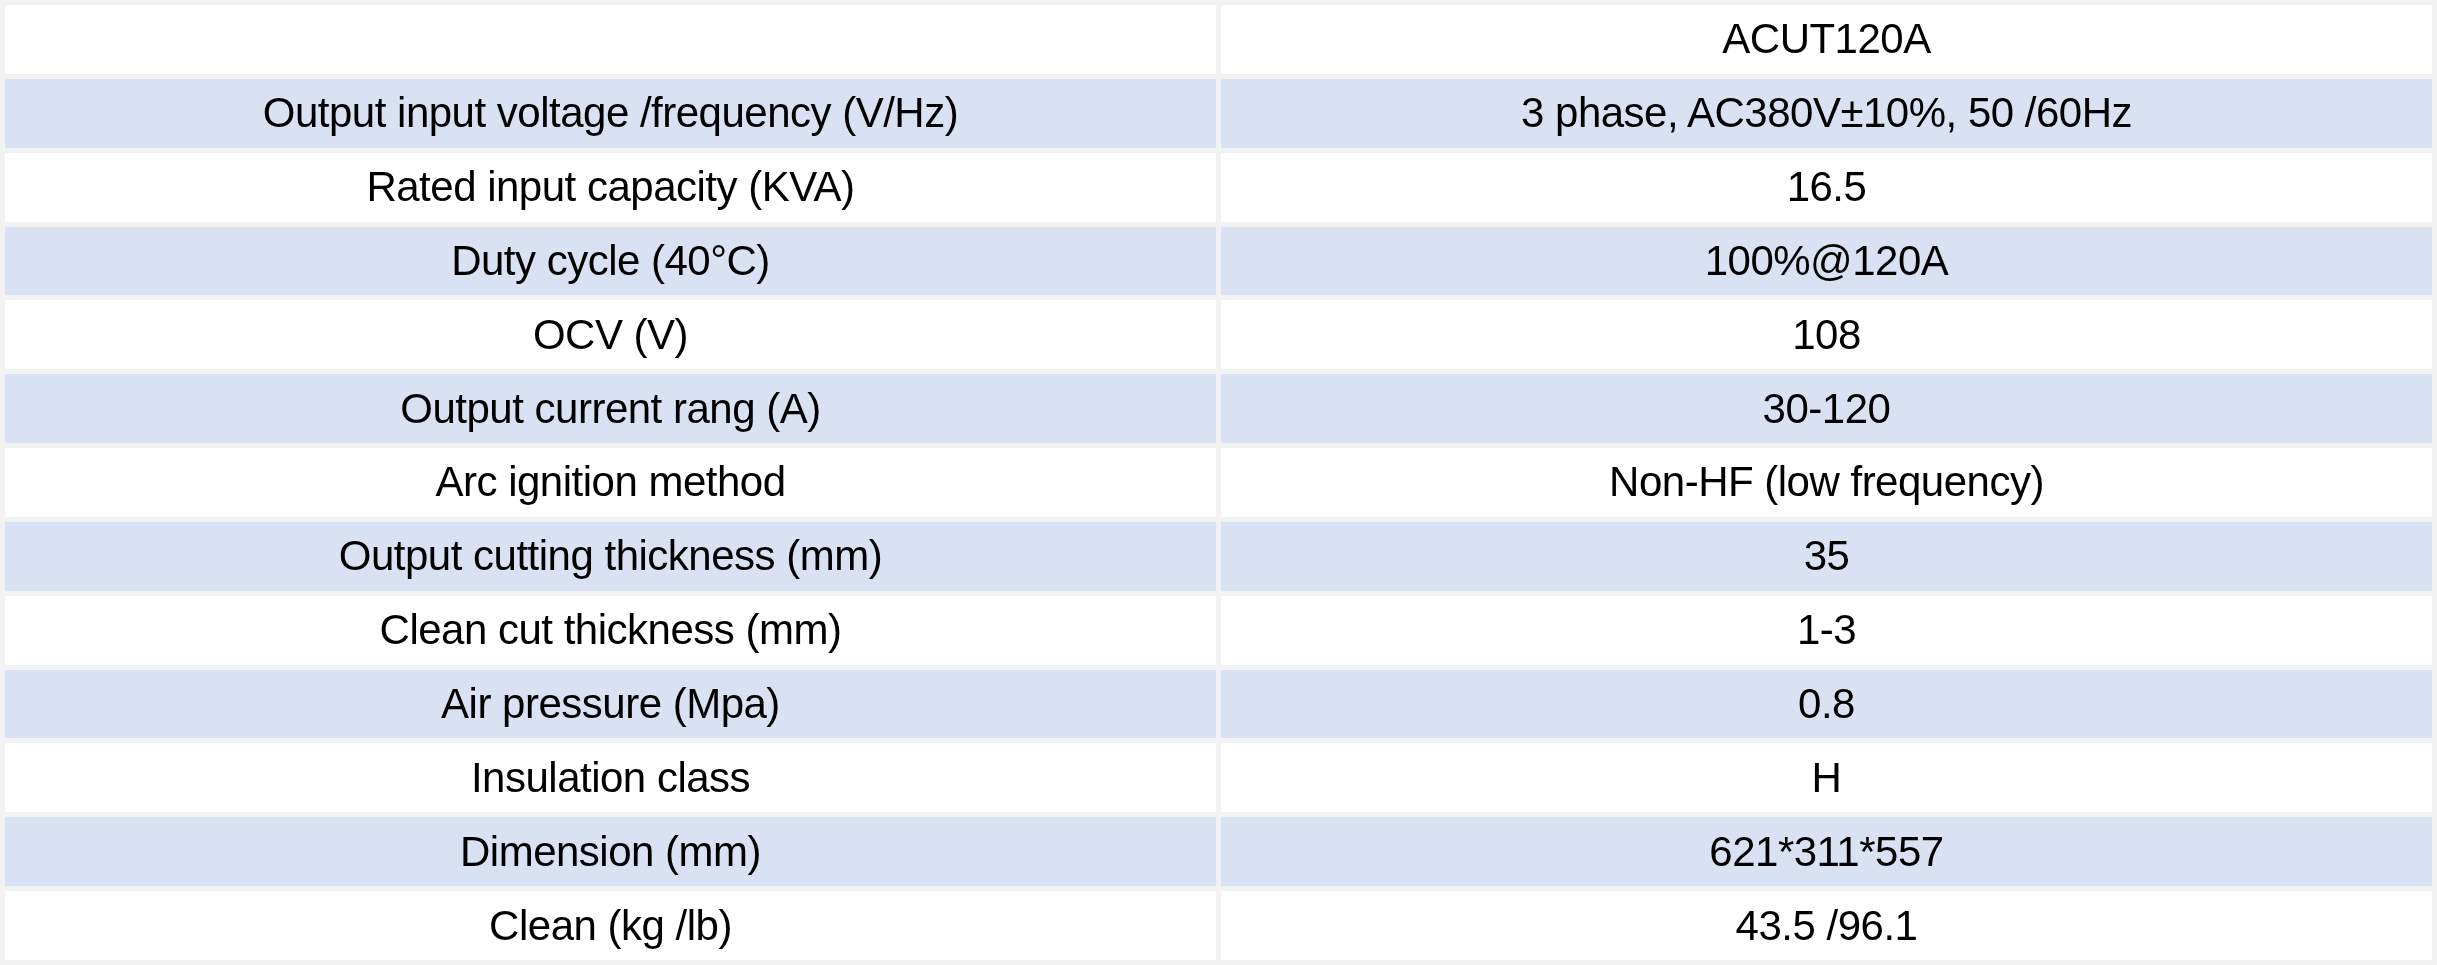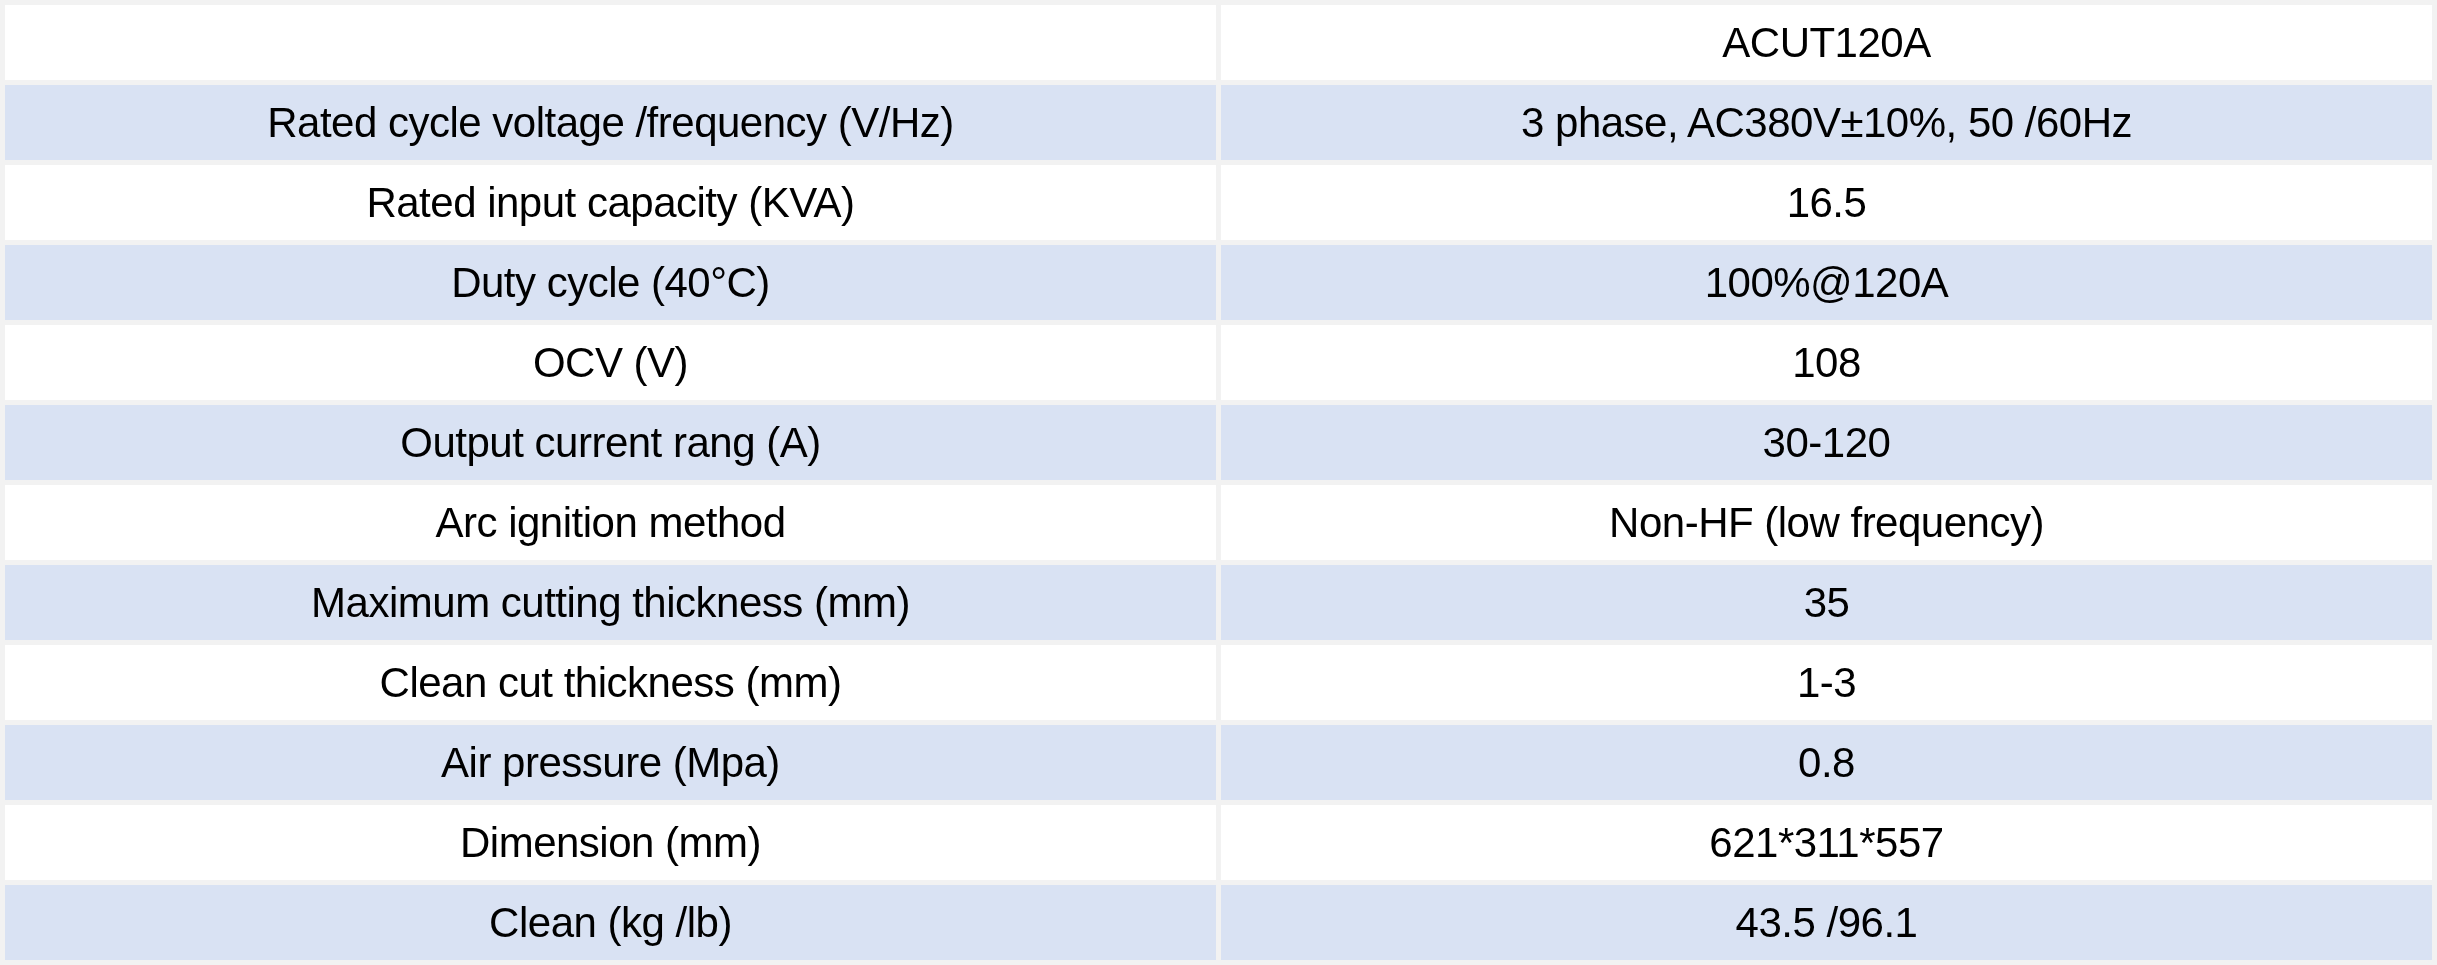--- a/index.html
+++ b/index.html
@@ -48,21 +48,21 @@
     <col>
     <col>
   </colgroup>
   <tbody>
     <tr>
       <td></td>
       <td>ACUT120A</td>
     </tr>
 
   <tr>
-    <td>Rated cycle voltage /frequency (V/Hz)</td>
+    <td>Output input voltage /frequency (V/Hz)</td>
     <td>3 phase, AC380V±10%, 50 /60Hz</td>
   </tr>
 
   <tr>
     <td>Rated input capacity (KVA)</td>
     <td>16.5</td>
   </tr>
 
 
   <tr>
@@ -79,35 +79,39 @@
     <td>Output current rang (A)</td>
     <td>30-120</td>
   </tr>
 
   <tr>
     <td>Arc ignition method</td>
     <td>Non-HF (low frequency)</td>
   </tr>
 
   <tr>
-    <td>Maximum cutting thickness (mm)</td>
+    <td>Output cutting thickness (mm)</td>
     <td>35</td>
   </tr>
 
   <tr>
     <td>Clean cut thickness (mm)</td>
     <td>1-3</td>
   </tr>
 
   <tr>
     <td>Air pressure (Mpa)</td>
     <td>0.8</td>
   </tr>
 
 
+  <tr>
+    <td>Insulation class</td>
+    <td>H</td>
+  </tr>
 
   <tr>
     <td>Dimension (mm)</td>
     <td>621*311*557</td>
   </tr>
 
   <tr>
     <td>Clean (kg /lb)</td>
     <td>43.5 /96.1</td>
   </tr>

